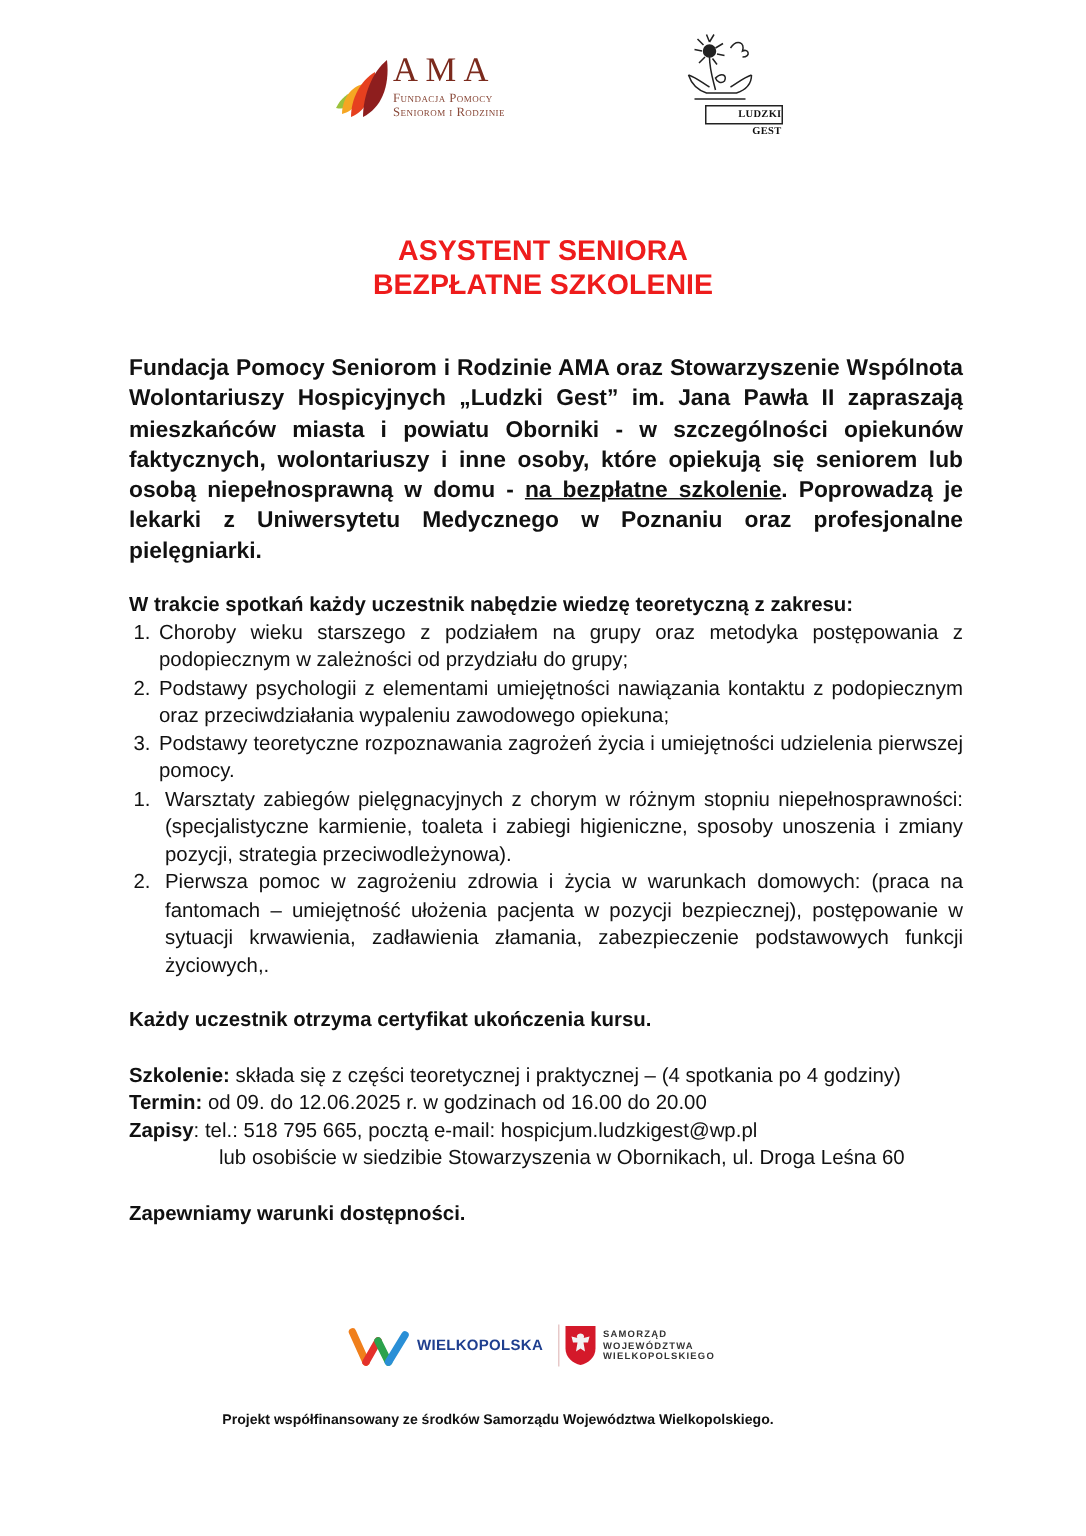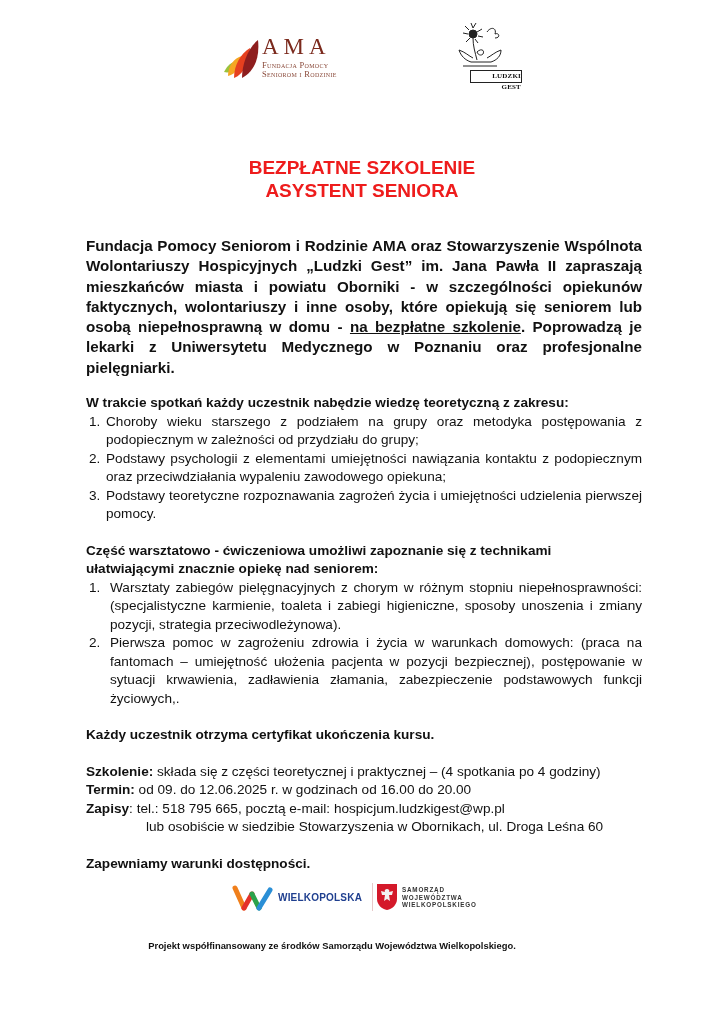--- a/index.html
+++ b/index.html
@@ -73,35 +73,34 @@
       <path d="M36 10 C40 4 46 6 44 12 C48 10 50 16 44 16"></path>
       <path d="M8 28 C10 34 14 38 20 40 L40 40 C46 38 50 34 50 28"></path>
       <path d="M8 28 C14 30 18 34 22 36 M50 28 C44 30 40 34 36 36"></path>
       <path d="M12 44 L46 44"></path>
     </g>
   </svg>
   <div id="gest-label">LUDZKI GEST</div>
 </div>
 
 <div id="title" class="abs">
+  <div>ASYSTENT SENIORA</div>
   <div>BEZPŁATNE SZKOLENIE</div>
-  <div>ASYSTENT SENIORA</div>
 </div>
 
 <div id="content" class="abs">
   <p class="intro"><span>Fundacja Pomocy Seniorom i Rodzinie AMA oraz Stowarzyszenie Wspólnota Wolontariuszy Hospicyjnych „Ludzki Gest” im. Jana Pawła II zapraszają mieszkańców miasta i powiatu Oborniki  - w szczególności opiekunów faktycznych, wolontariuszy i inne osoby, które opiekują się seniorem lub osobą niepełnosprawną w domu - </span><u>na bezpłatne szkolenie</u><span>. Poprowadzą je lekarki z Uniwersytetu Medycznego w Poznaniu oraz profesjonalne pielęgniarki.</span></p>
 
   <p class="h" style="margin-top:16px;">W trakcie spotkań każdy uczestnik nabędzie wiedzę teoretyczną z zakresu:</p>
   <ol class="l1">
     <li><span class="num">1.</span><span>Choroby wieku starszego z podziałem na grupy oraz metodyka postępowania z podopiecznym w zależności od przydziału do grupy;</span></li>
     <li><span class="num">2.</span><span>Podstawy psychologii z elementami umiejętności nawiązania kontaktu z podopiecznym oraz przeciwdziałania wypaleniu zawodowego opiekuna;</span></li>
     <li><span class="num">3.</span><span>Podstawy teoretyczne rozpoznawania zagrożeń życia i umiejętności udzielenia pierwszej pomocy.</span></li>
   </ol>
 
-  <p class="h" style="margin-top:18px;">Część warsztatowo - ćwiczeniowa umożliwi zapoznanie się z technikami ułatwiającymi znacznie opiekę nad seniorem:</p>
   <ol class="l2">
     <li><span class="num">1.</span><span>Warsztaty zabiegów pielęgnacyjnych z chorym w różnym stopniu niepełnosprawności: (specjalistyczne karmienie, toaleta i zabiegi higieniczne, sposoby unoszenia i zmiany pozycji, strategia przeciwodleżynowa).</span></li>
     <li><span class="num">2.</span><span>Pierwsza pomoc w zagrożeniu zdrowia i życia w warunkach domowych: (praca na fantomach – umiejętność ułożenia pacjenta w pozycji bezpiecznej), postępowanie w sytuacji krwawienia, zadławienia  złamania, zabezpieczenie podstawowych funkcji życiowych,.</span></li>
   </ol>
 
   <p class="h" style="margin-top:18px;">Każdy uczestnik otrzyma certyfikat ukończenia kursu.</p>
 
   <div style="margin-top:18px;">
     <p class="p"><b>Szkolenie:</b><span> składa się z części teoretycznej i praktycznej – (4 spotkania po 4 godziny)</span></p>
     <p class="p"><b>Termin:</b><span> od 09. do 12.06.2025 r. w godzinach od 16.00 do 20.00</span></p>

